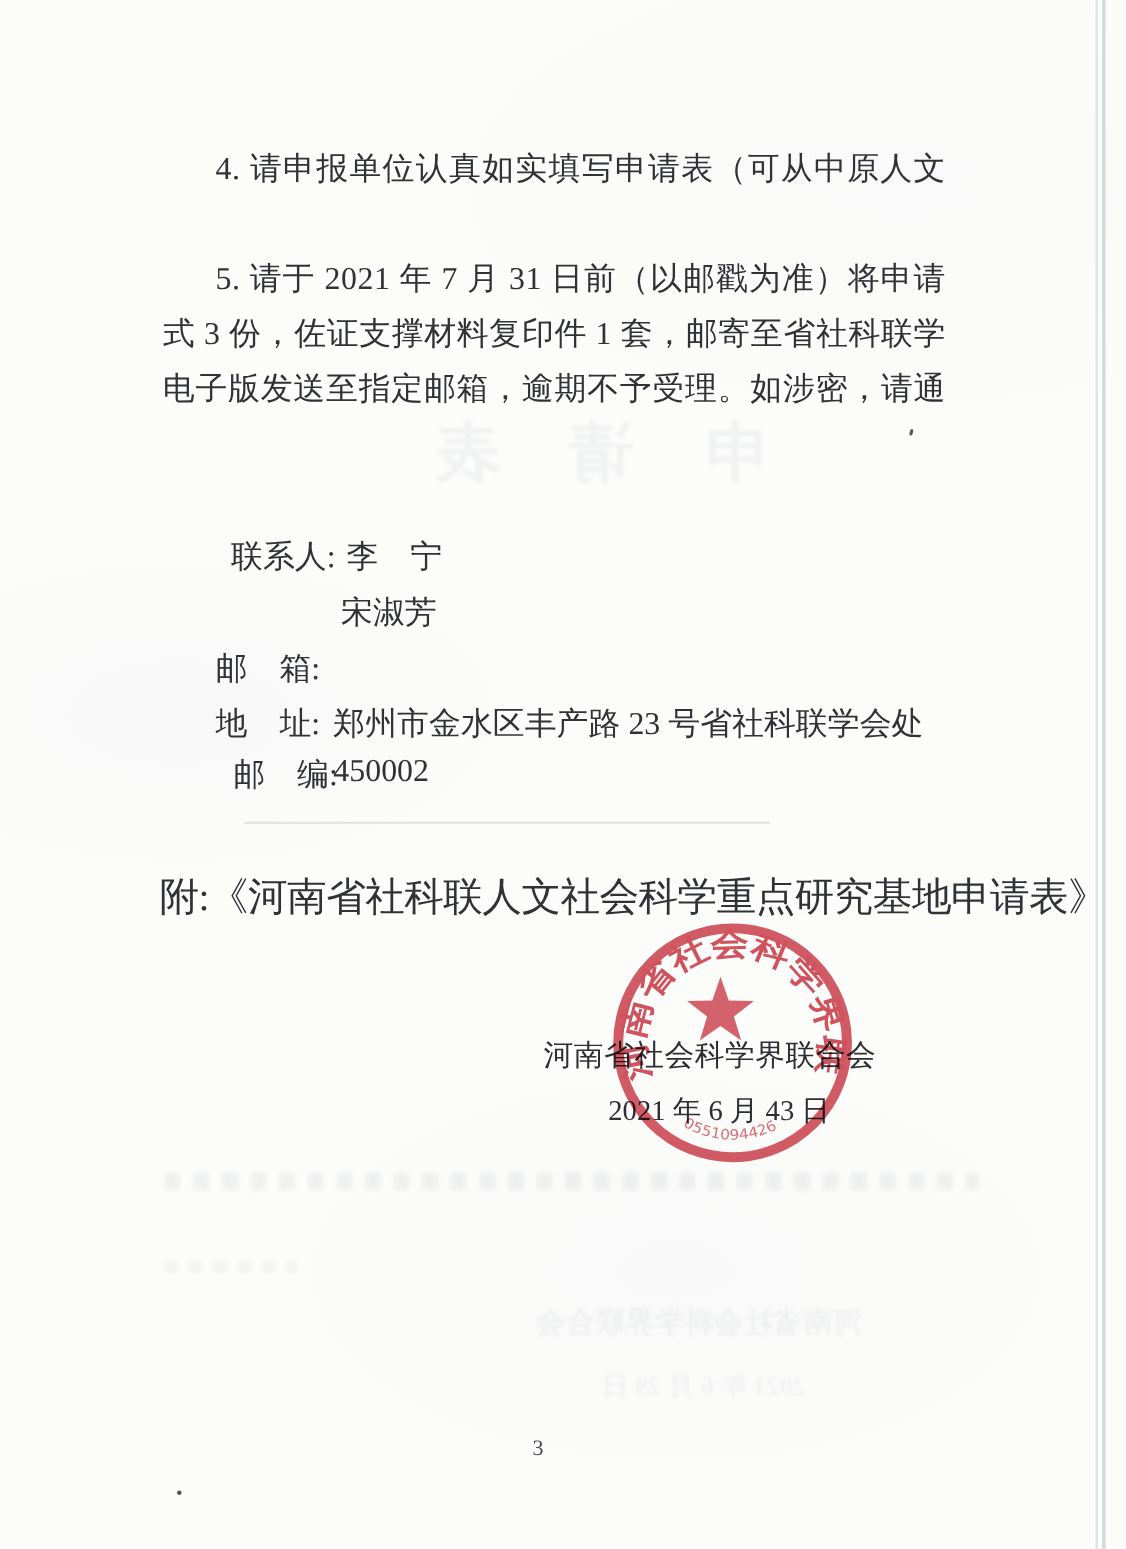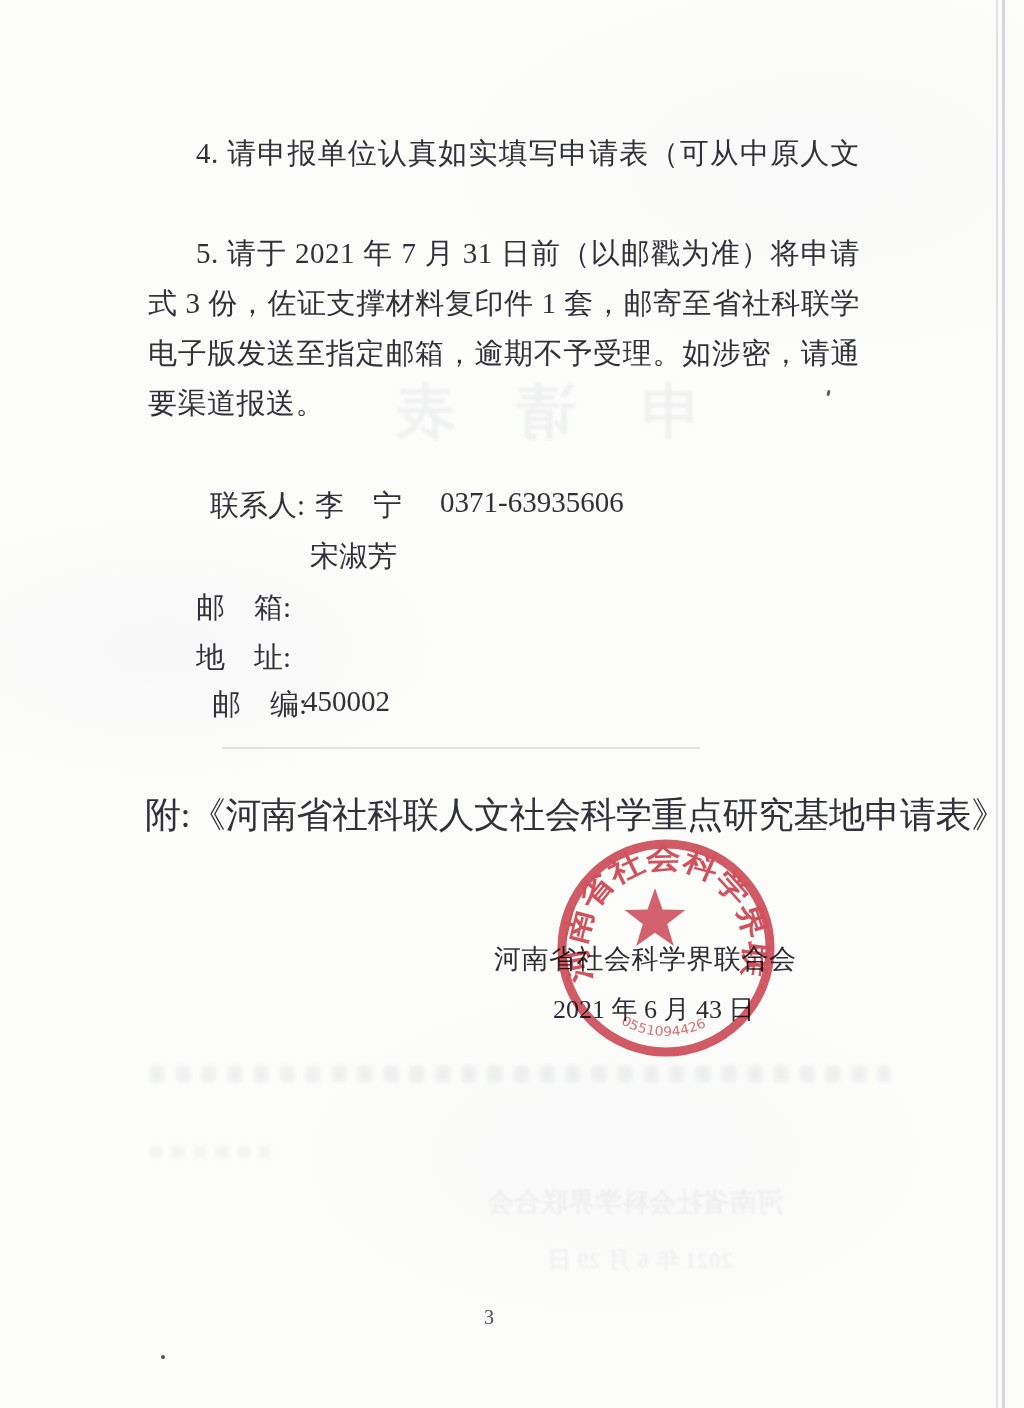--- a/index.html
+++ b/index.html
@@ -61,31 +61,30 @@
   <div class="abs edge1"></div>
   <div class="abs edge2"></div>
   <div class="abs dot1"></div>
   <div class="abs dot2"></div>
 
   <div class="abs bline ind just" style="top:134px">4. 请申报单位认真如实填写申请表（可从中原人文社科</div>
 
   <div class="abs bline ind just" style="top:234px">5. 请于 2021 年 7 月 31 日前（以邮戳为准）将申请表一</div>
   <div class="abs bline just" style="top:284px">式 3 份，佐证支撑材料复印件 1 套，邮寄至省社科联学会处，</div>
   <div class="abs bline just" style="top:334px">电子版发送至指定邮箱，逾期不予受理。如涉密，请通过机</div>
-  <div class="abs bline" style="top:384px">要渠道报送。</div>
 
   <div class="abs cline" style="left:210px;top:486px">联系人:</div>
   <div class="abs cline" style="left:315px;top:486px">李　宁</div>
-  <div class="abs cline" style="left:440px;top:486px">0371-63935606</div>
 
   <div class="abs cline" style="left:310px;top:537px">宋淑芳</div>
 
   <div class="abs cline" style="left:196px;top:588px">邮　箱:</div>
 
   <div class="abs cline" style="left:196px;top:638px">地　址:</div>
+  <div class="abs cline" style="left:303px;top:638px">郑州市金水区丰产路 23 号省社科联学会处</div>
 
   <div class="abs cline" style="left:212px;top:685px">邮　编:</div>
   <div class="abs cline" style="left:303px;top:685px">450002</div>
 
   <div class="abs attach" style="top:791px">附:《河南省社科联人文社会科学重点研究基地申请表》</div>
 
   <div class="abs sig" style="left:494px;top:941px">河南省社会科学界联合会</div>
   <div class="abs date" style="left:553px;top:992px">2021 年 6 月 43 日</div>
 
   <svg class="seal-svg" viewBox="540 820 260 260" xmlns="http://www.w3.org/2000/svg">

